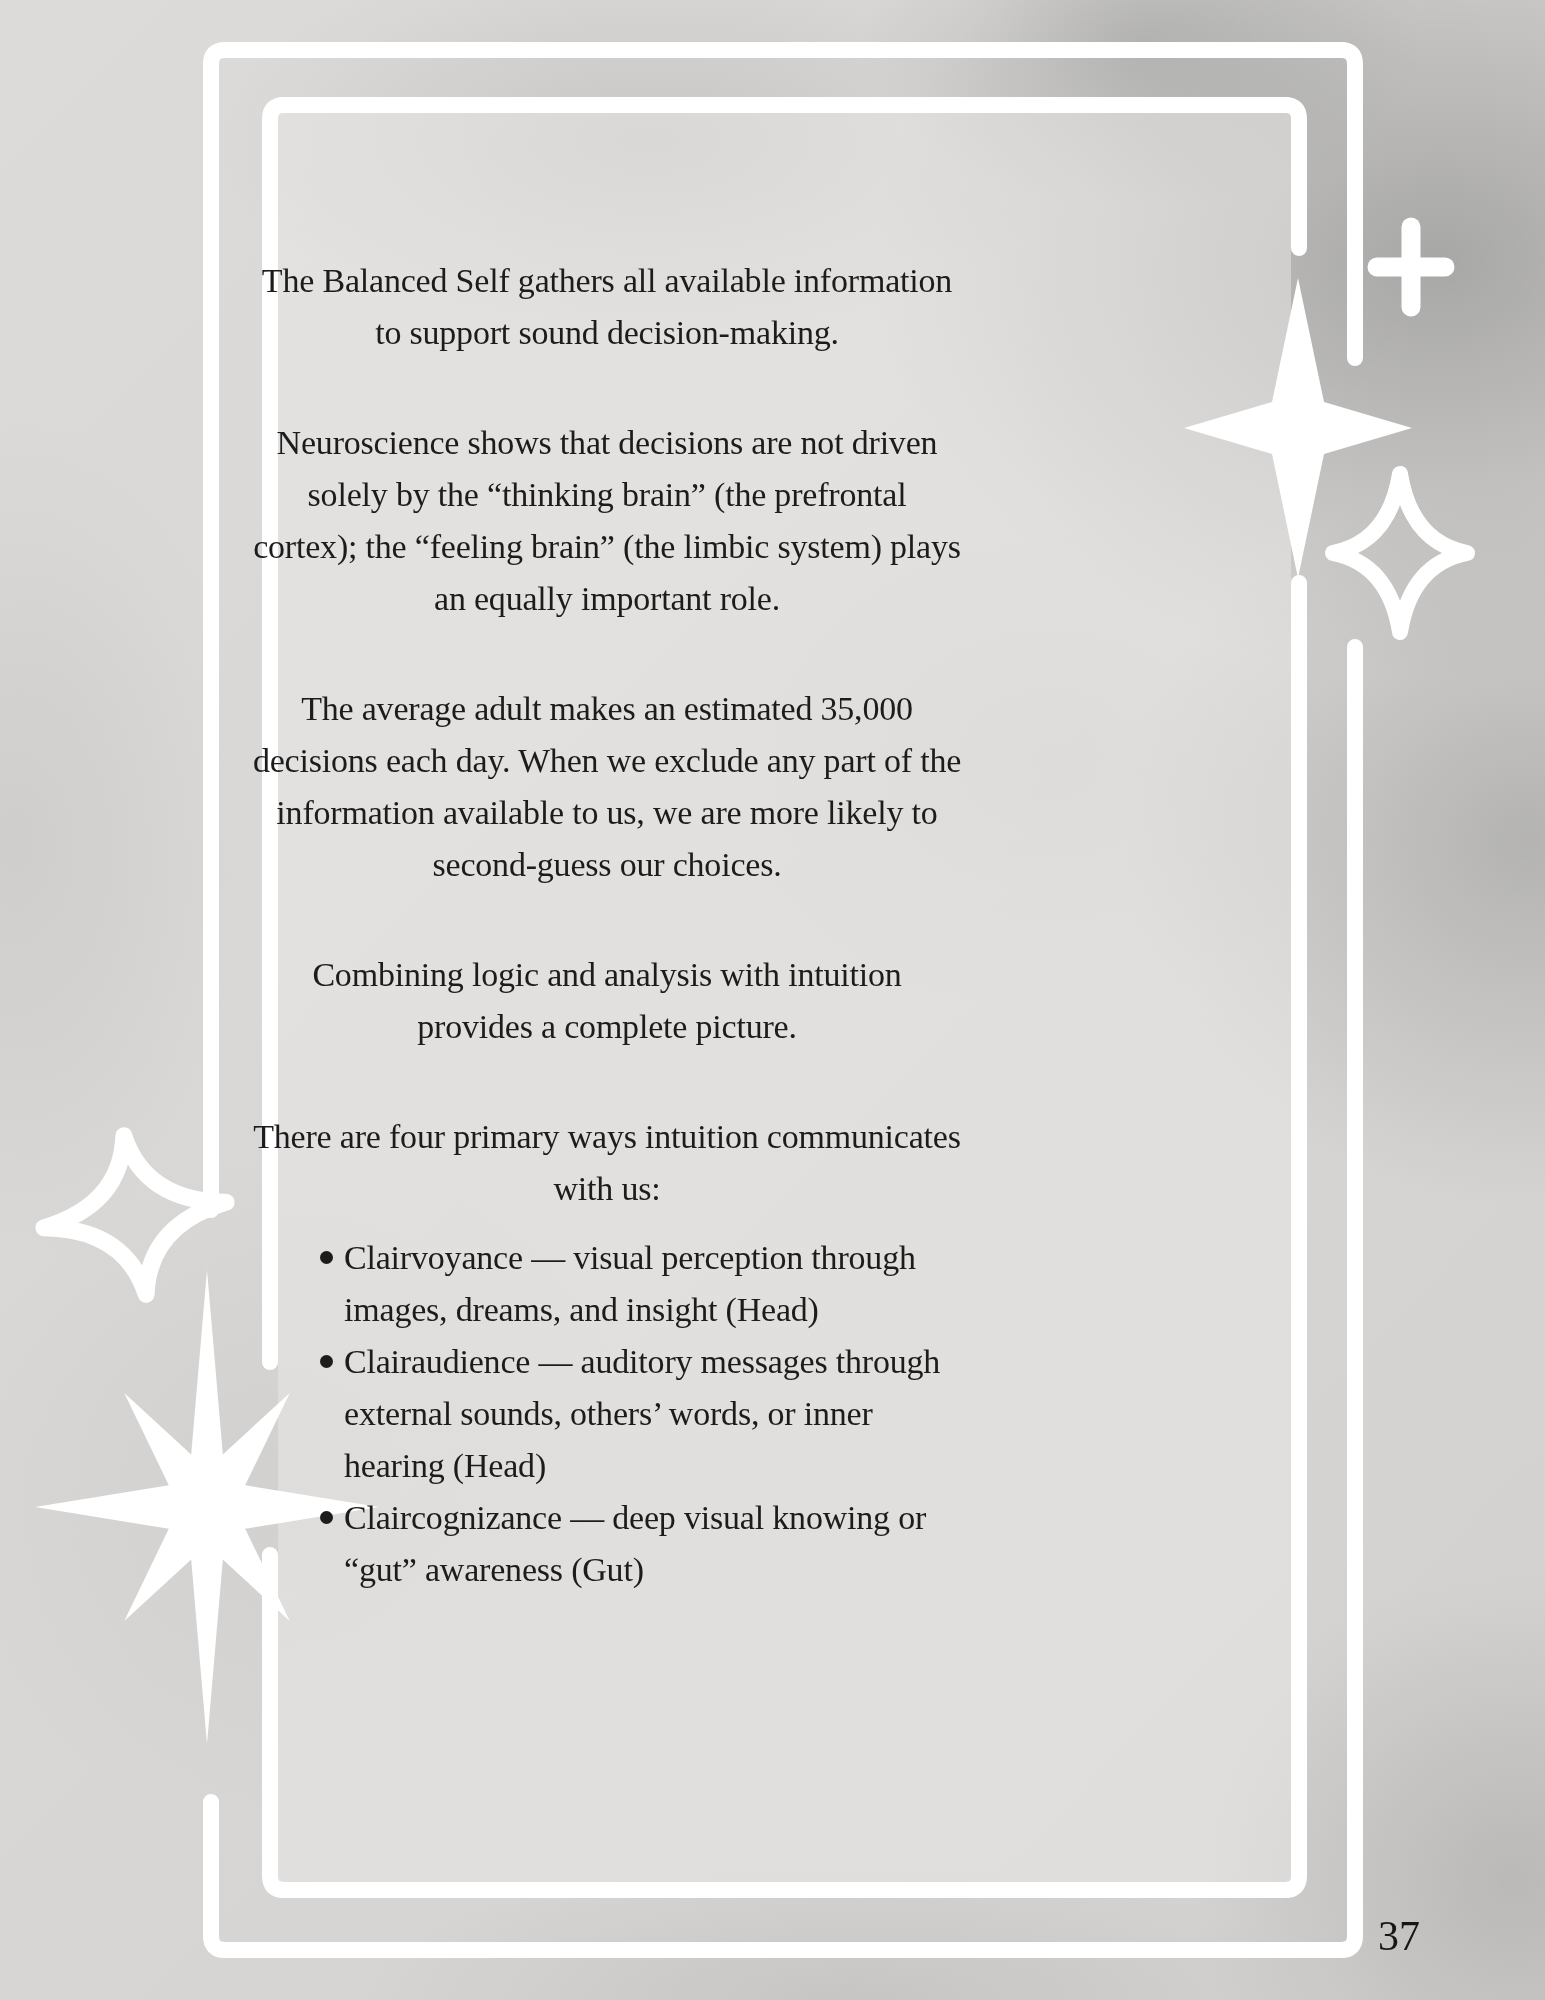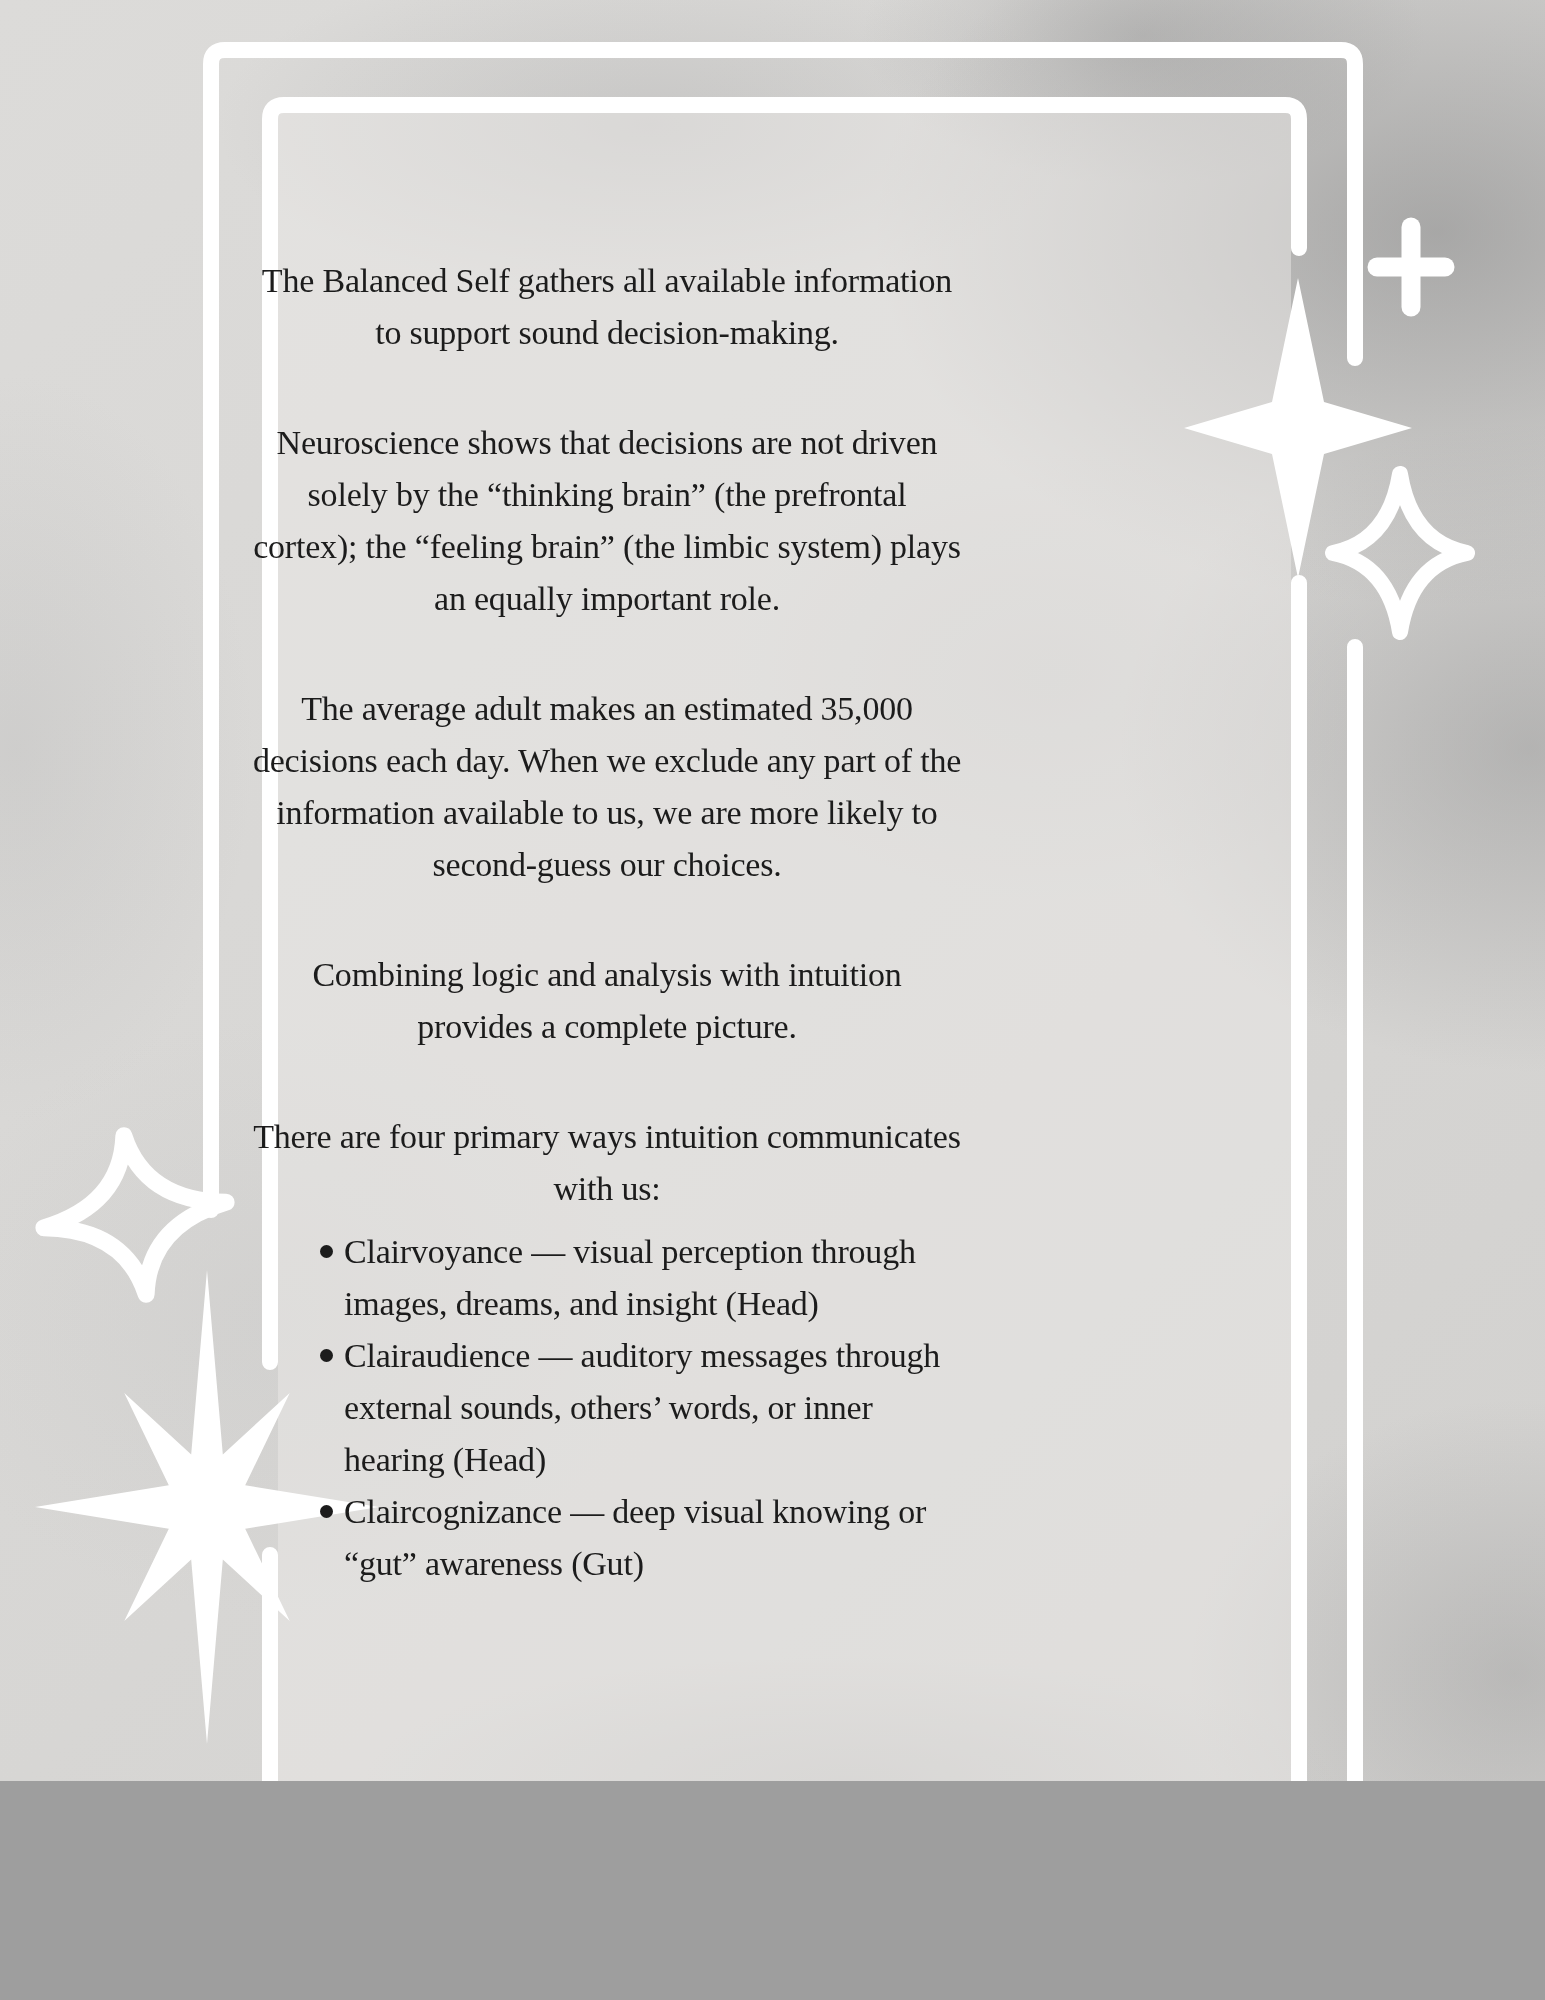--- a/index.html
+++ b/index.html
@@ -1,18 +1,18 @@
 <!DOCTYPE html>
 <html><head>
 <meta charset="utf-8">
 <style>
   html,body{margin:0;padding:0;background:#9e9e9e;}
   .page{
     position:relative;
-    width:1545px;height:1781px;
+    width:1545px;height:2000px;
     overflow:hidden;
     font-family:"Liberation Serif","DejaVu Serif",serif;
     background:#dedddb;
   }
   
   .texture{
     position:absolute;inset:0;
     background:
       radial-gradient(ellipse 52% 30% at 93% 13%, rgba(138,138,138,.62), rgba(138,138,138,0) 70%),
       radial-gradient(ellipse 38% 26% at 99% 42%, rgba(146,146,146,.5), rgba(146,146,146,0) 70%),
@@ -30,21 +30,21 @@
     position:absolute;left:278px;top:113px;width:1013px;height:1769px;
     background:rgba(235,234,232,.5);
   }
   .deco-svg{position:absolute;left:0;top:0;}
   .body-text{
     position:absolute;left:252px;top:255px;width:710px;
     font-size:34px;line-height:52px;letter-spacing:-0.2px;
     color:#1c1c1c;text-align:center;
   }
   .body-text p{margin:0 0 58px 0;}
-  .body-text p.no-gap{margin-bottom:11px;}
+  .body-text p.no-gap{margin-bottom:17px;}
   ul.clair-list{
     list-style:none;margin:0;padding:0;text-align:left;
   }
   ul.clair-list li{
     position:relative;
     padding-left:92px;padding-right:6px;
     line-height:52px;
   }
   ul.clair-list li .dot{
     position:absolute;left:68px;top:19px;

